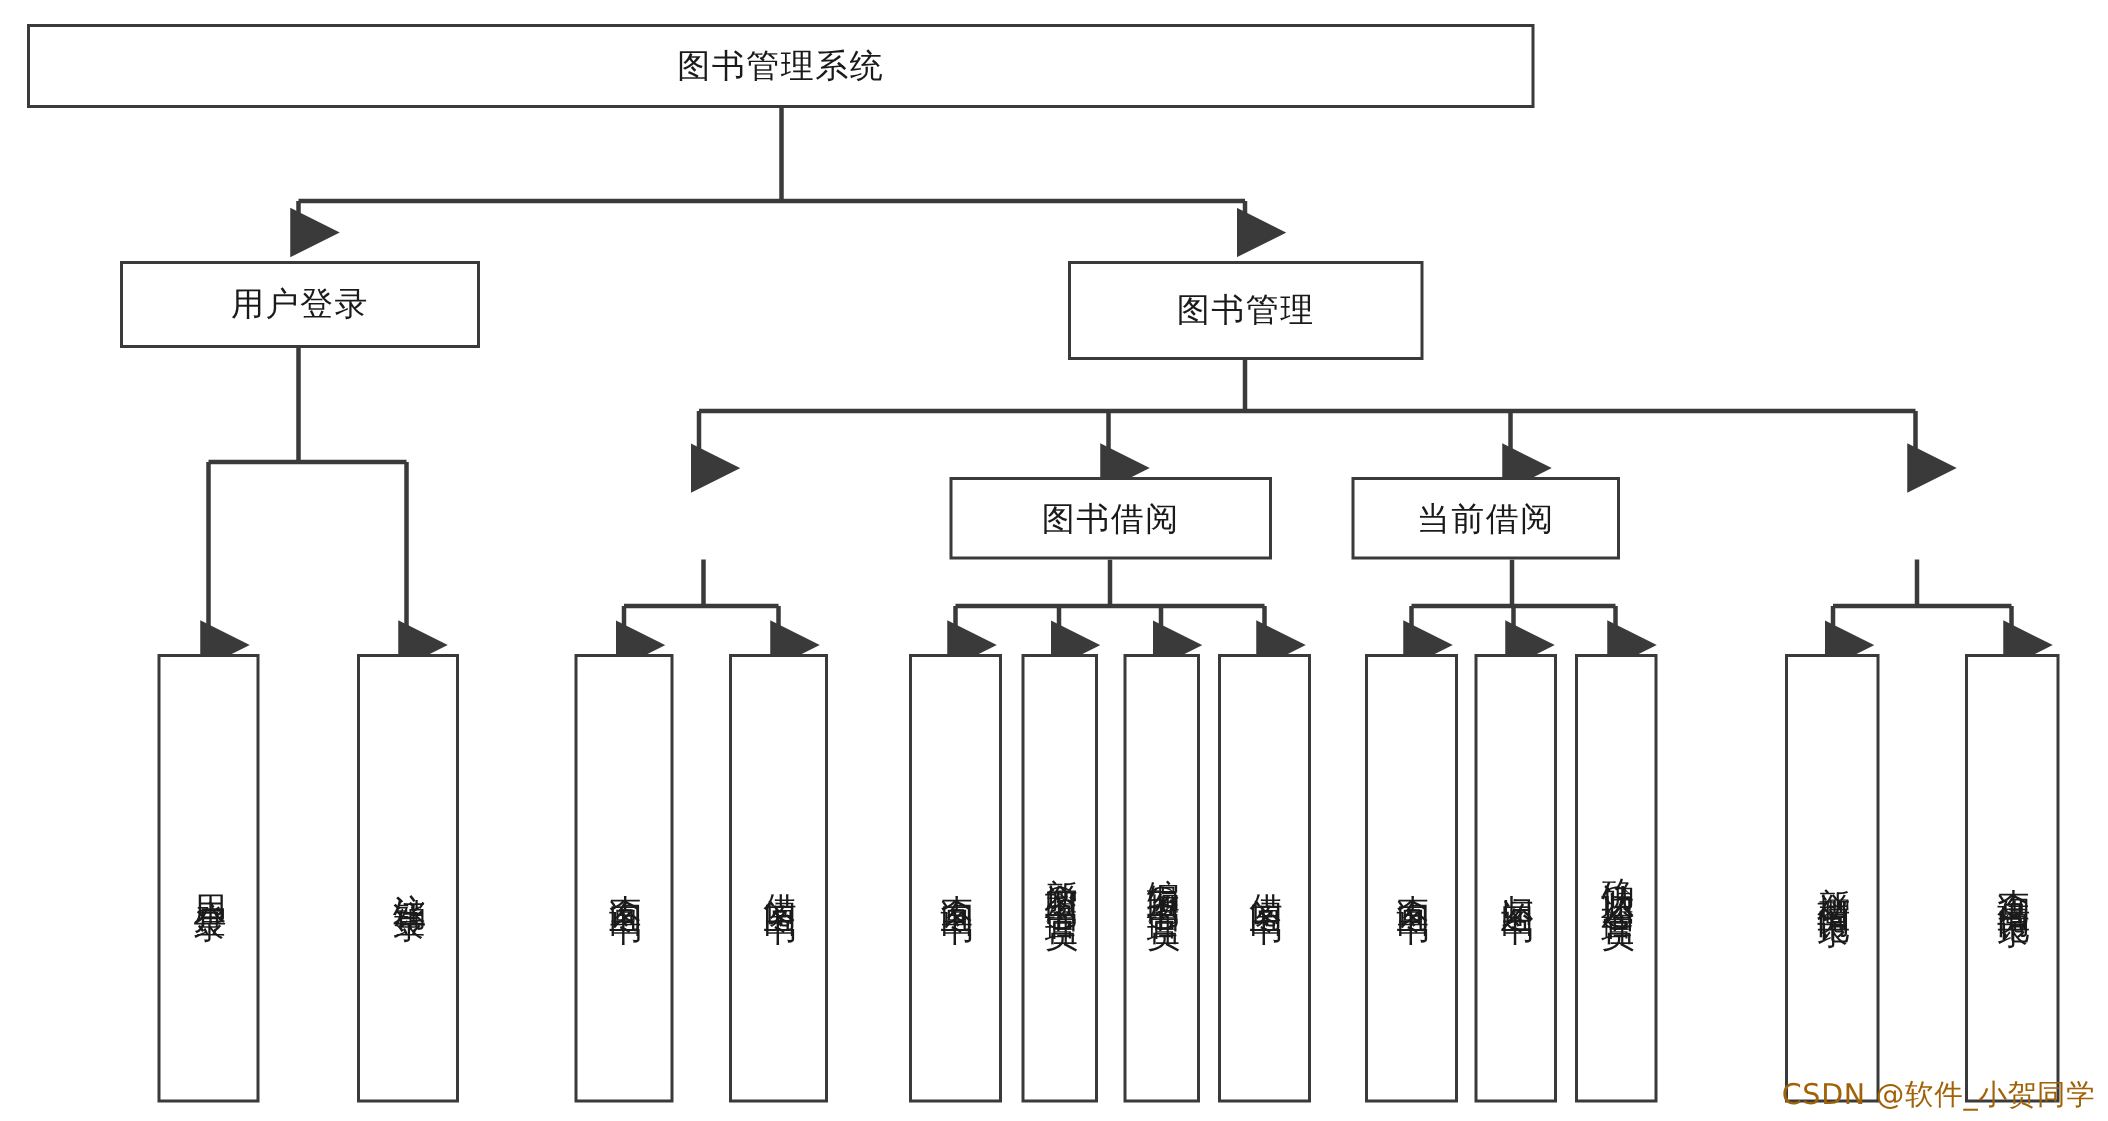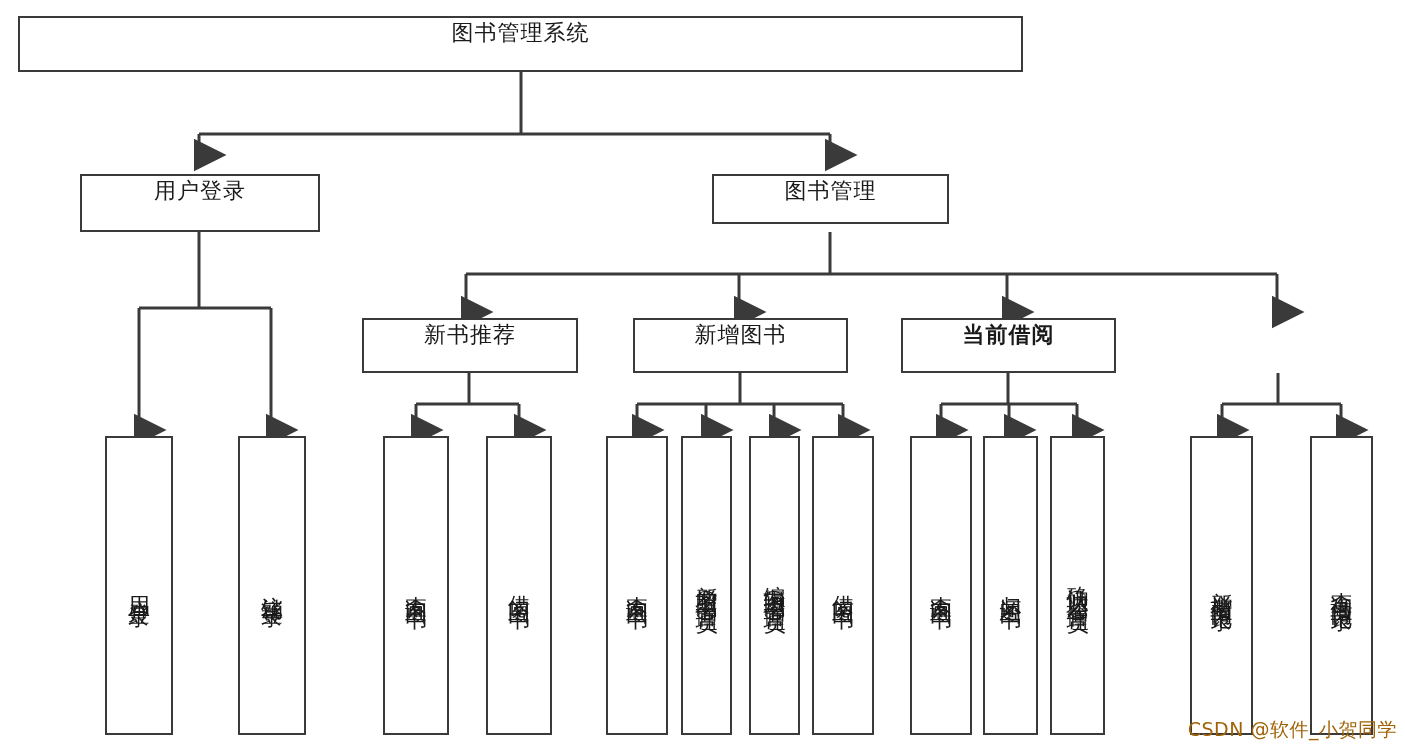--- a/index.html
+++ b/index.html
@@ -25,20 +25,21 @@
     width: 1405px;
     height: 747px;
     pointer-events: none;
   }
   .node {
     position: absolute;
     box-sizing: border-box;
     background: #ffffff;
     border: 2px solid #3a3a3a;
     display: flex;
+    align-items: center;
     justify-content: center;
     color: #1a1a1a;
   }
   .node.horiz {
     font-size: 22px;
     letter-spacing: 1px;
   }
   .node.vert {
     font-size: 22px;
     align-items: center;
@@ -122,33 +123,30 @@
   </svg>
 
   <div class="node horiz" style="left:18px; top:16px; width:1005px; height:56px;">
     <span class="hlabel">图书管理系统</span>
   </div>
 
   <div class="node horiz" style="left:80px; top:174px; width:240px; height:58px;">
     <span class="hlabel">用户登录</span>
   </div>
 
-  <div class="node horiz" style="left:712px; top:174px; width:237px; height:50px;">
+  <div class="node horiz" style="left:712px; top:174px; width:237px; height:66px;">
     <span class="hlabel">图书管理</span>
   </div>
 
-  <div class="node horiz" style="left:362px; top:318px; width:216px; height:55px;">
-    <span class="hlabel">新书推荐</span>
-  </div>
 
   <div class="node horiz" style="left:633px; top:318px; width:215px; height:55px;">
-    <span class="hlabel">新增图书</span>
-  </div>
-
-  <div class="node horiz" style="left:901px; top:318px; width:215px; height:55px;font-weight:bold;">
+    <span class="hlabel">图书借阅</span>
+  </div>
+
+  <div class="node horiz" style="left:901px; top:318px; width:179px; height:55px;">
     <span class="hlabel">当前借阅</span>
   </div>
 
 
   <div class="node vert" style="left:105px; top:436px; width:68px; height:299px;">
     <span class="vlabel">用户登录</span>
   </div>
 
   <div class="node vert" style="left:238px; top:436px; width:68px; height:299px;">
     <span class="vlabel">注销登录</span>

